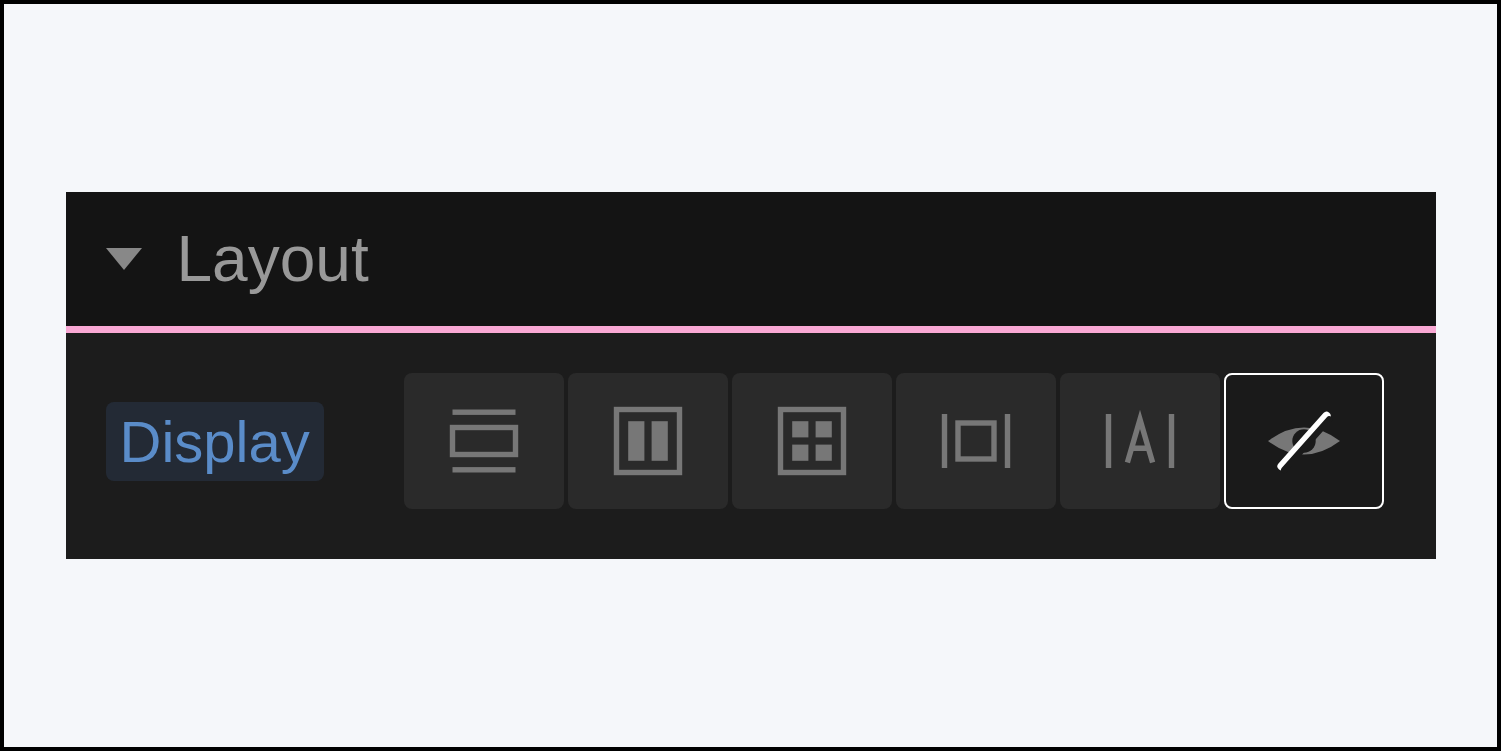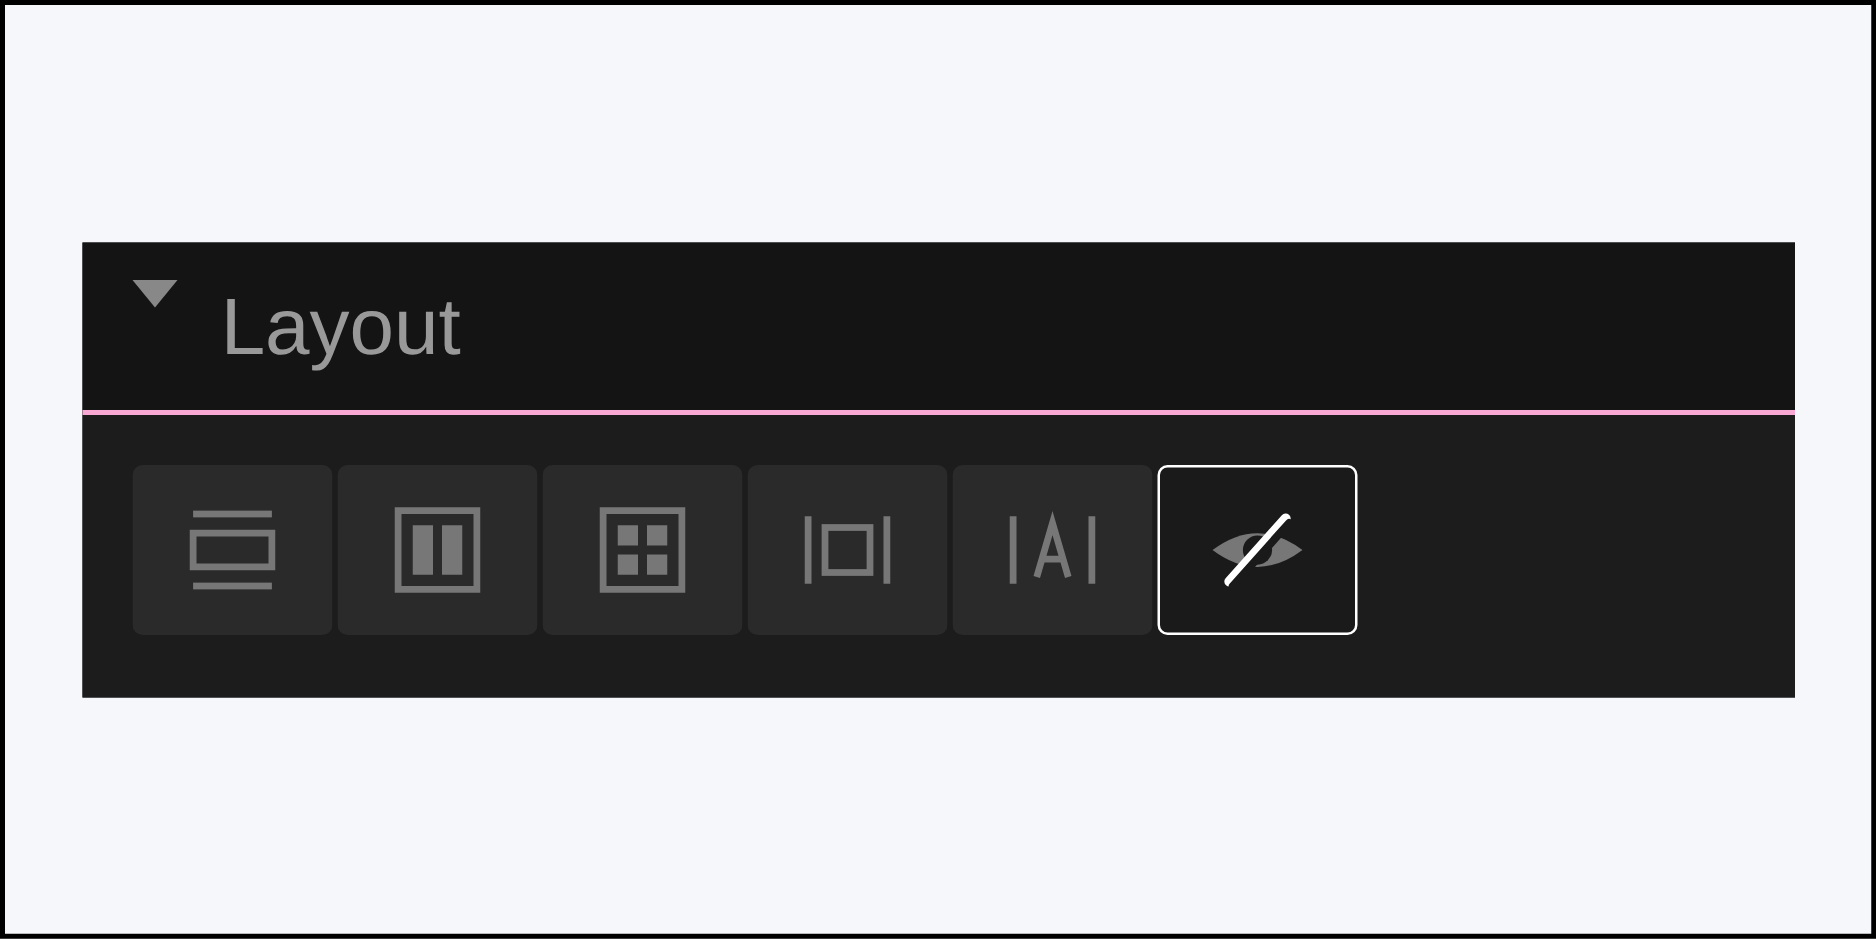--- a/index.html
+++ b/index.html
@@ -12,25 +12,25 @@
       display: flex;
       align-items: center;
       justify-content: center;
     }
     .panel {
       width: 1370px;
       background: #1a1a1a;
     }
     .panel-header {
       display: flex;
-      align-items: flex-start;
+      align-items: center;
       padding: 30px 40px;
       gap: 35px;
       background: #141414;
-      border-bottom: 4px solid #f9a8d4;
+      border-bottom: 7px solid #f9a8d4;
     }
     .panel-header .arrow {
       width: 0; height: 0;
       border-left: 18px solid transparent;
       border-right: 18px solid transparent;
       border-top: 22px solid #888;
     }
     .panel-header .title {
       font-size: 64px;
       color: #999;
@@ -76,20 +76,21 @@
   </style>
 </head>
 <body>
 
 <div class="panel">
   <div class="panel-header">
     <div class="arrow"></div>
     <div class="title">Layout</div>
   </div>
   <div class="panel-body">
+    <div class="prop-label">Display</div>
     <div class="button-group">
 
       <div class="display-btn">
         <svg viewBox="0 0 100 100">
           <rect x="15" y="15" width="70" height="6" fill="#777"></rect>
           <rect x="15" y="35" width="70" height="30" fill="none" stroke="#777" stroke-width="6"></rect>
           <rect x="15" y="79" width="70" height="6" fill="#777"></rect>
         </svg>
       </div>
 

